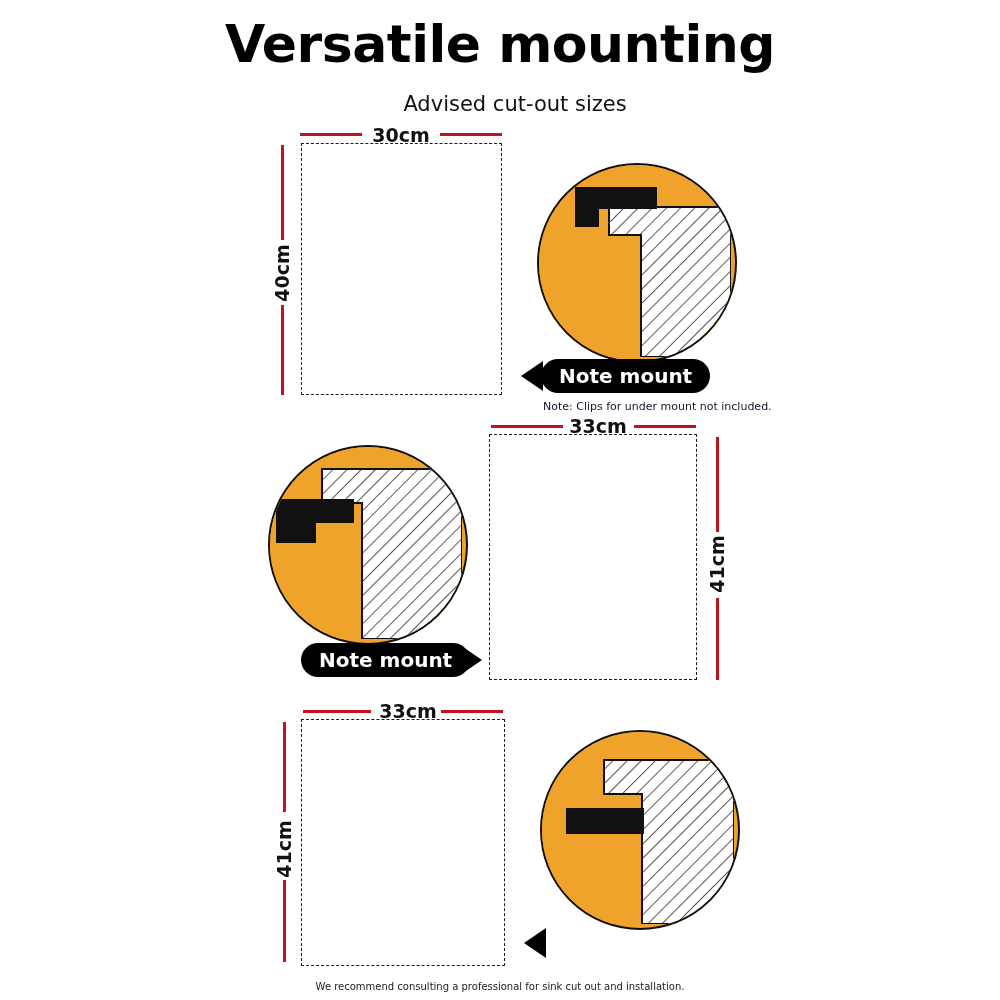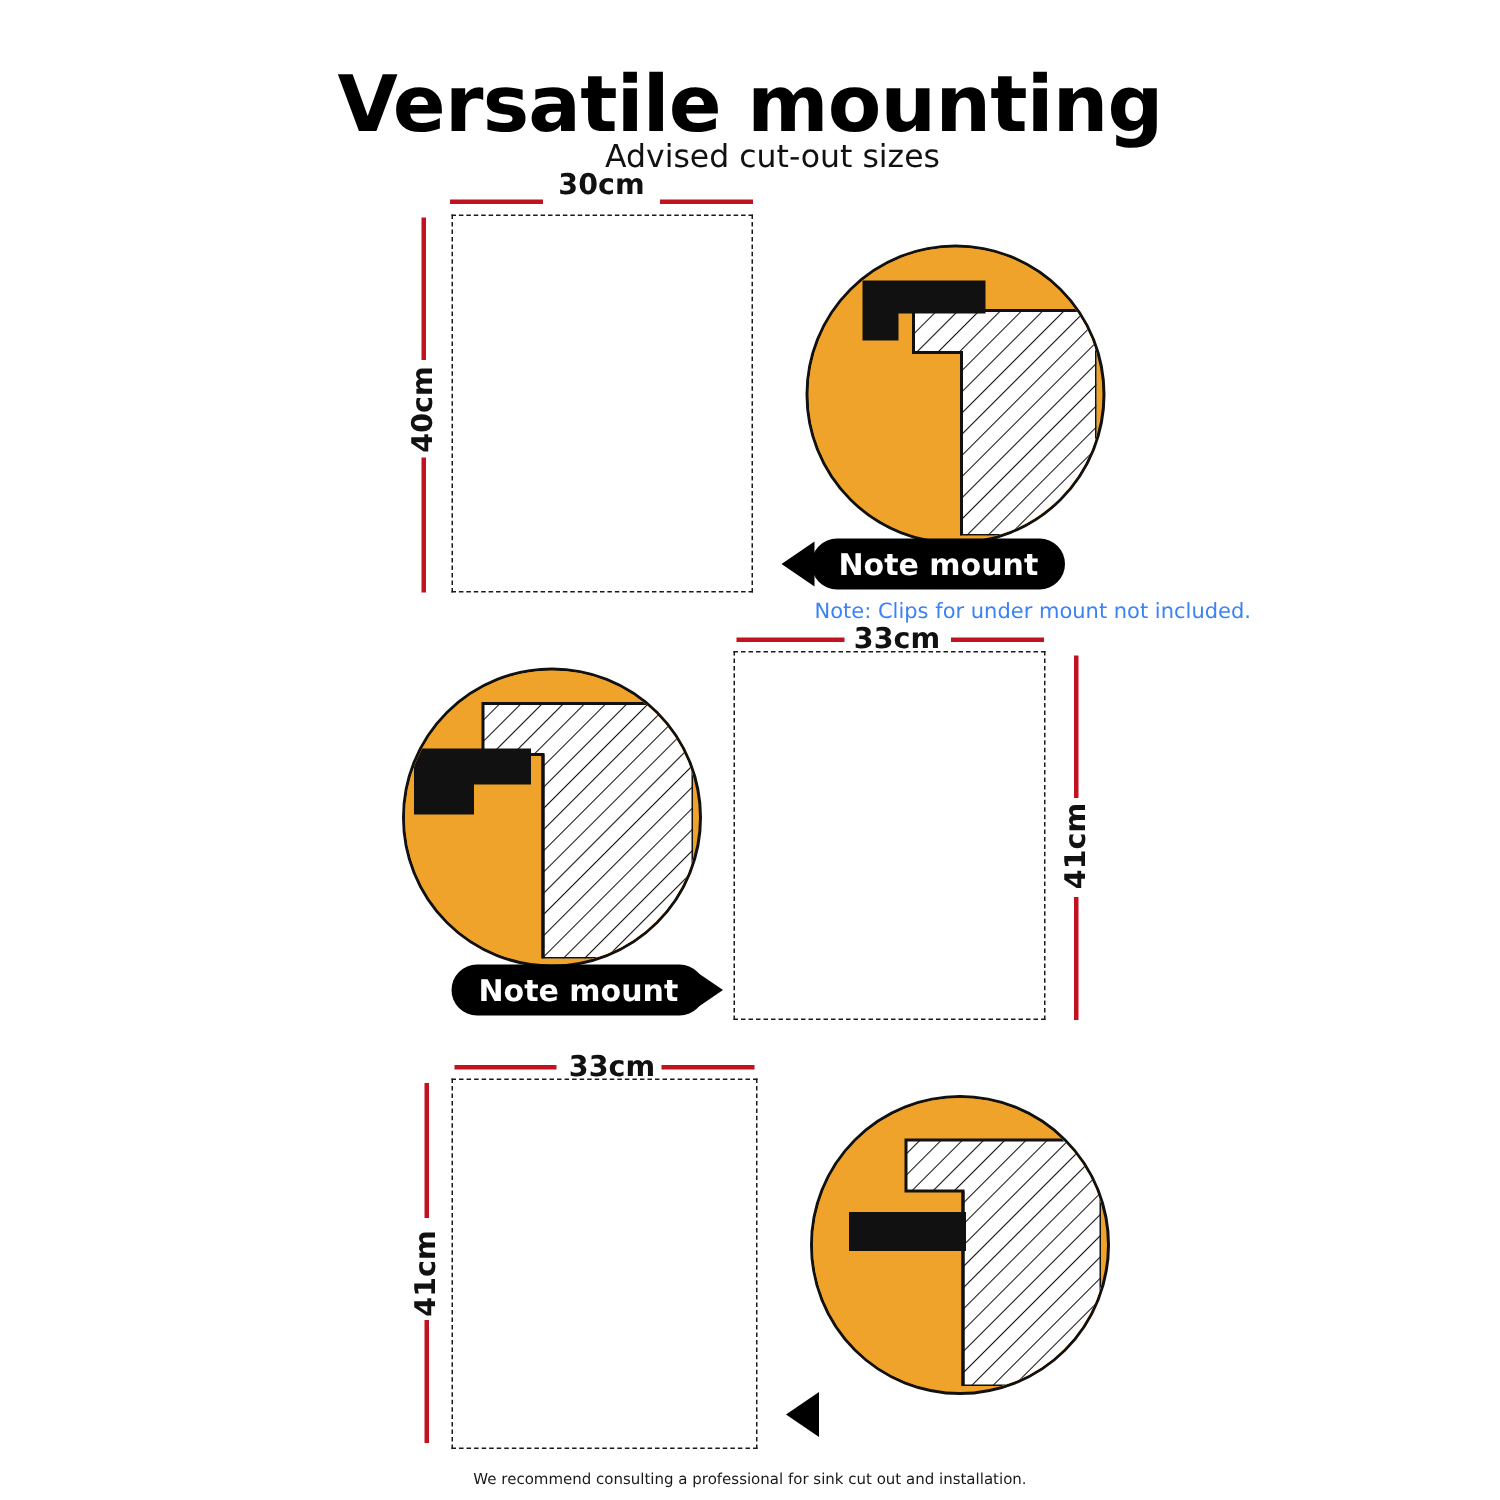--- a/index.html
+++ b/index.html
@@ -20,21 +20,21 @@
     position: absolute;
     left: 0; top: 0;
     width: 1000px;
     height: 1000px;
   }
 
   
   .title {
     position: absolute;
     left: 0;
-    top: 40px;
+    top: 14px;
     width: 1000px;
     text-align: center;
     font-size: 52px;
     font-weight: 700;
     letter-spacing: -0.5px;
     color: #000000;
   }
   .subtitle {
     position: absolute;
     left: 15px;
@@ -120,22 +120,22 @@
   }
   .arrow-right {
     border-top: 15px solid transparent;
     border-bottom: 15px solid transparent;
     border-left: 22px solid #000000;
   }
 
   
   .note {
     position: absolute;
-    font-size: 14px;
-    color: #3b82f6;
+    font-size: 11px;
+    color: #0f172a;
     white-space: nowrap;
   }
   .footnote {
     position: absolute;
     left: 0;
     bottom: 8px;
     width: 1000px;
     text-align: center;
     font-size: 10px;
     color: #1a1a1a;
@@ -144,21 +144,21 @@
 </head>
 <body>
 
 <div class="stage">
 
   <div class="title">Versatile mounting</div>
   <div class="subtitle">Advised cut-out sizes</div>
 
   <div class="dim-h" style="left:300px; top:133px; width:62px;"></div>
   <div class="dim-h" style="left:440px; top:133px; width:62px;"></div>
-  <div class="dim-label-h" style="left:362px; top:112px; width:78px;">30cm</div>
+  <div class="dim-label-h" style="left:362px; top:124px; width:78px;">30cm</div>
 
   <div class="dim-v" style="left:281px; top:145px; height:95px;"></div>
   <div class="dim-v" style="left:281px; top:305px; height:90px;"></div>
   <div class="dim-label-v" style="left:242px; top:262px; width:80px; text-align:center;">40cm</div>
 
   <div class="cutbox" style="left:301px; top:143px; width:201px; height:252px;"></div>
 
   <div class="circle-wrap" style="left:537px; top:163px; width:196px; height:196px;">
     <svg width="192" height="192" viewBox="0 0 192 192">
       <defs>

